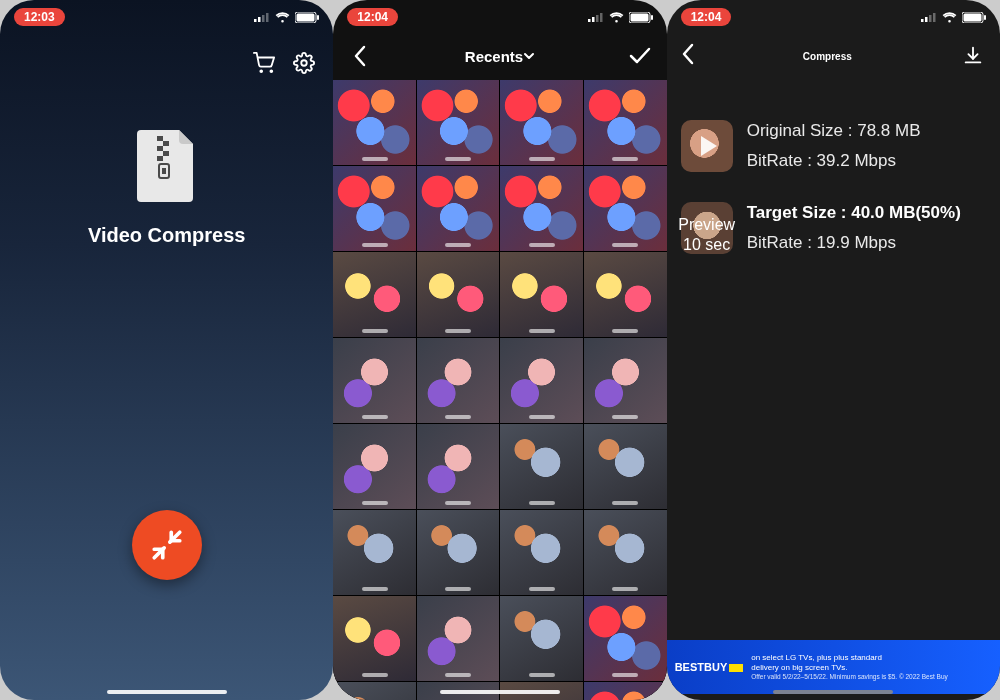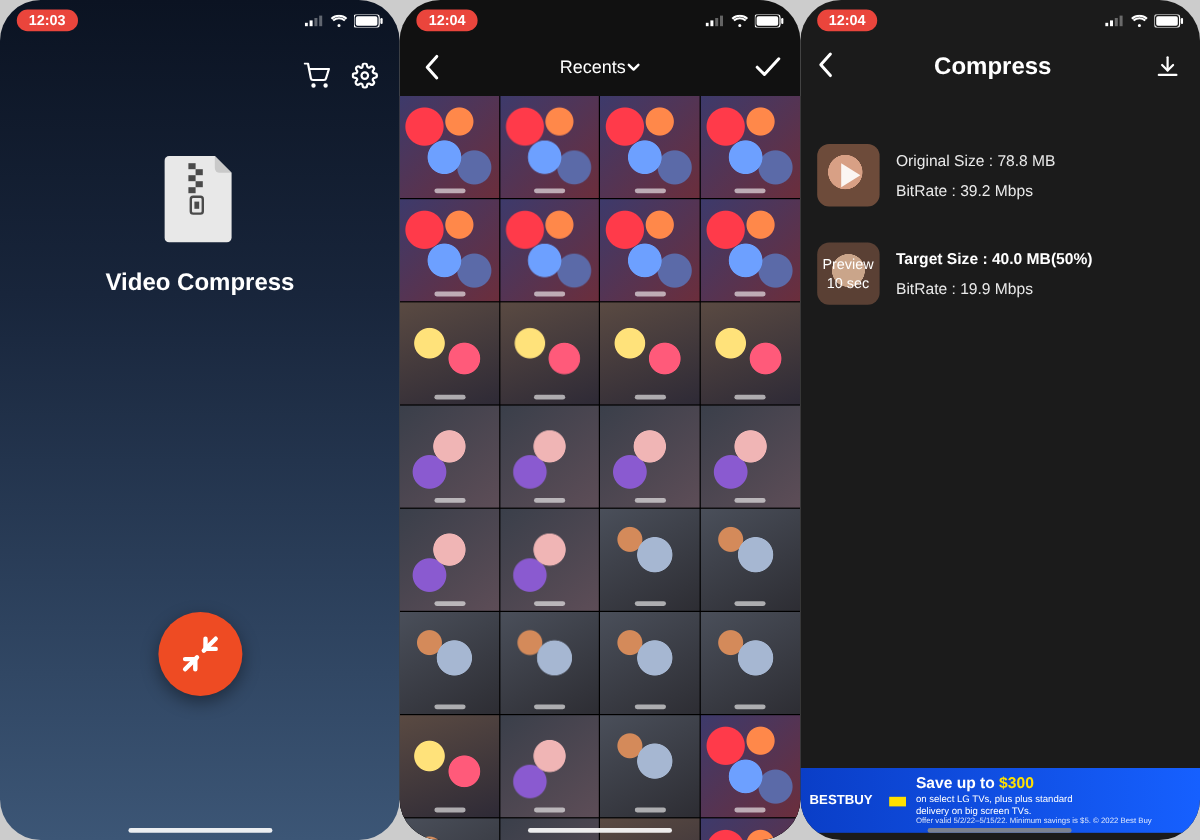--- a/index.html
+++ b/index.html
@@ -26,21 +26,21 @@
   .p1 .top-icons { position: absolute; top: 50px; right: 16px; display: flex; gap: 14px; }
   .icon-btn { width: 26px; height: 26px; display:flex; align-items:center; justify-content:center; color:#fff; }
   .p1 .center { position:absolute; top:130px; left:0; right:0; display:flex; flex-direction:column; align-items:center; }
   .zip-icon { margin-bottom: 18px; }
   .app-title { color:#fff; font-size: 20px; font-weight:700; }
   .compress-fab { position:absolute; bottom:120px; left:50%; transform:translateX(-50%); width:70px; height:70px; border-radius:50%; background:#ee4b23; display:flex; align-items:center; justify-content:center; box-shadow: 0 5px 14px rgba(0,0,0,.4); }
   .home-ind { position:absolute; bottom:6px; left:50%; transform:translateX(-50%); width:120px; height:4px; border-radius:3px; background:#fff; opacity:.9; }
   
   .p2 .topbar { position:absolute; top:36px; left:0; right:0; height:40px; display:flex; align-items:center; justify-content:space-between; padding:0 14px; z-index:4; }
   .topbar .back, .topbar .done { color:#fff; width:26px; height:26px; display:flex; align-items:center; justify-content:center; }
-  .topbar .title-wrap { display:flex; align-items:center; gap:0; color:#fff; font-size:15px; font-weight:400; }
+  .topbar .title-wrap { display:flex; align-items:center; gap:0; color:#fff; font-size:15px; font-weight:700; }
   .p2 .grid { position:absolute; top:80px; left:0; right:0; bottom:0; display:grid; grid-template-columns: repeat(4,1fr); grid-auto-rows: 85px; gap:1px; background:#000; }
   .thumb { position:relative; overflow:hidden; }
   .thumb::after { content:""; position:absolute; bottom:4px; left:50%; transform:translateX(-50%); width:26px; height:4px; border-radius:2px; background:rgba(255,255,255,.6); }
   
   .tA { background:
         radial-gradient(circle at 25% 30%, #ff3a4a 0 18%, transparent 19%),
         radial-gradient(circle at 60% 25%, #ff884a 0 14%, transparent 15%),
         radial-gradient(circle at 45% 60%, #6da0ff 0 20%, transparent 21%),
         radial-gradient(circle at 75% 70%, #5b6aa8 0 16%, transparent 17%),
         linear-gradient(135deg,#3d3a6b,#6b2e3c); }
@@ -52,28 +52,28 @@
         radial-gradient(circle at 50% 40%, #f0b5b5 0 20%, transparent 21%),
         radial-gradient(circle at 30% 65%, #8a5ad0 0 17%, transparent 18%),
         linear-gradient(140deg,#3a3f4a,#5d4d57); }
   .tD { background:
         radial-gradient(circle at 55% 45%, #a6b7d2 0 22%, transparent 23%),
         radial-gradient(circle at 30% 30%, #d48a5a 0 12%, transparent 13%),
         linear-gradient(150deg,#4a4f5a,#2d2d33); }
   
   .p3 { background:#1b1b1b; }
   .p3 .topbar3 { position:absolute; top:36px; left:0; right:0; height:40px; display:flex; align-items:center; justify-content:space-between; padding:0 14px; }
-  .title3 { color:#fff; font-size:20px; font-weight:700; }
+  .title3 { color:#fff; font-size:10px; font-weight:700; }
   .dl { color:#fff; width:26px; height:26px; display:flex; align-items:center; justify-content:center; }
   .info { position:absolute; top:120px; left:14px; right:14px; display:flex; flex-direction:column; gap:30px; }
   .row { display:flex; gap:14px; align-items:center; }
   .thumbs { width:52px; height:52px; border-radius:10px; background: radial-gradient(circle at 45% 45%, #d8a085 0 35%, #6d4b3a 36% 100%); position:relative; display:flex; align-items:center; justify-content:center; }
   .play-tri { width:0; height:0; border-left:16px solid rgba(255,255,255,.9); border-top:10px solid transparent; border-bottom:10px solid transparent; margin-left:4px;}
-  .thumbs.preview { background: radial-gradient(circle at 50% 45%, #caa58a 0 35%, #5a4034 36% 100%); flex-direction:column; color:#fff; font-size:12px; gap:2px;}
-  .lines { color:#e9e9e9; font-size:13px; display:flex; flex-direction:column; gap:10px; }
+  .thumbs.preview { background: radial-gradient(circle at 50% 45%, #caa58a 0 35%, #5a4034 36% 100%); flex-direction:column; color:#fff; font-size:16px; gap:2px;justify-content:flex-end;}
+  .lines { color:#e9e9e9; font-size:17px; display:flex; flex-direction:column; gap:10px; }
   .lines b { font-weight:700; color:#fff; }
   .slider-wrap { position:absolute; top:290px; left:30px; right:30px; }
   .slider { position:relative; height:14px; border:1px solid #fff; border-radius:2px; background:#000; }
   .slider .fill { position:absolute; left:0; top:0; bottom:0; width:50%; background:#d8d8d8; }
   .slider .knob { position:absolute; left:50%; top:-5px; width:6px; height:24px; background:#fff; border-radius:2px; transform:translateX(-50%); }
   .ratio-label { text-align:center; color:#e9e9e9; font-size:14px; margin-top:16px; }
   .ad { position:absolute; bottom:6px; left:0; right:0; height:54px; background: linear-gradient(90deg,#0a3ec7,#1660ff); color:#fff; display:flex; align-items:center; padding:4px 8px; gap:8px; }
   .bb-logo { display:flex; flex-direction:row; font-weight:800; font-size:11px; line-height:1; color:#fff; }
   .bb-tag { width:14px; height:8px; background:#ffe000; margin-top:2px; }
   .ad-text { font-size:8px; line-height:1.25; }
@@ -300,27 +300,26 @@
           <b>Target Size : 40.0 MB(50%)</b>
           <span>BitRate : 19.9 Mbps</span>
         </div>
       </div>
     </div>
 
 
     <div class="ad">
       <div class="bb-logo">
         <span>BEST</span>
-        <span style="display:flex;align-items:flex-start;gap:14px;">
+        <span style="display:flex;align-items:flex-start;gap:2px;">
             <span>BUY</span>
             <span class="bb-tag"></span>
           </span>
       </div>
       <div class="ad-text">
-        <div class="ad-head"><span>Save up to </span><span class="dollar">$300</span></div>
         <div>on select LG TVs, plus plus standard</div>
         <div>delivery on big screen TVs.</div>
         <div style="font-size:6.5px;opacity:.85;">Offer valid 5/2/22–5/15/22. Minimum savings is $5. © 2022 Best Buy</div>
       </div>
     </div>
     <div class="home-ind"></div>
   </div>
 
 </div>
 

